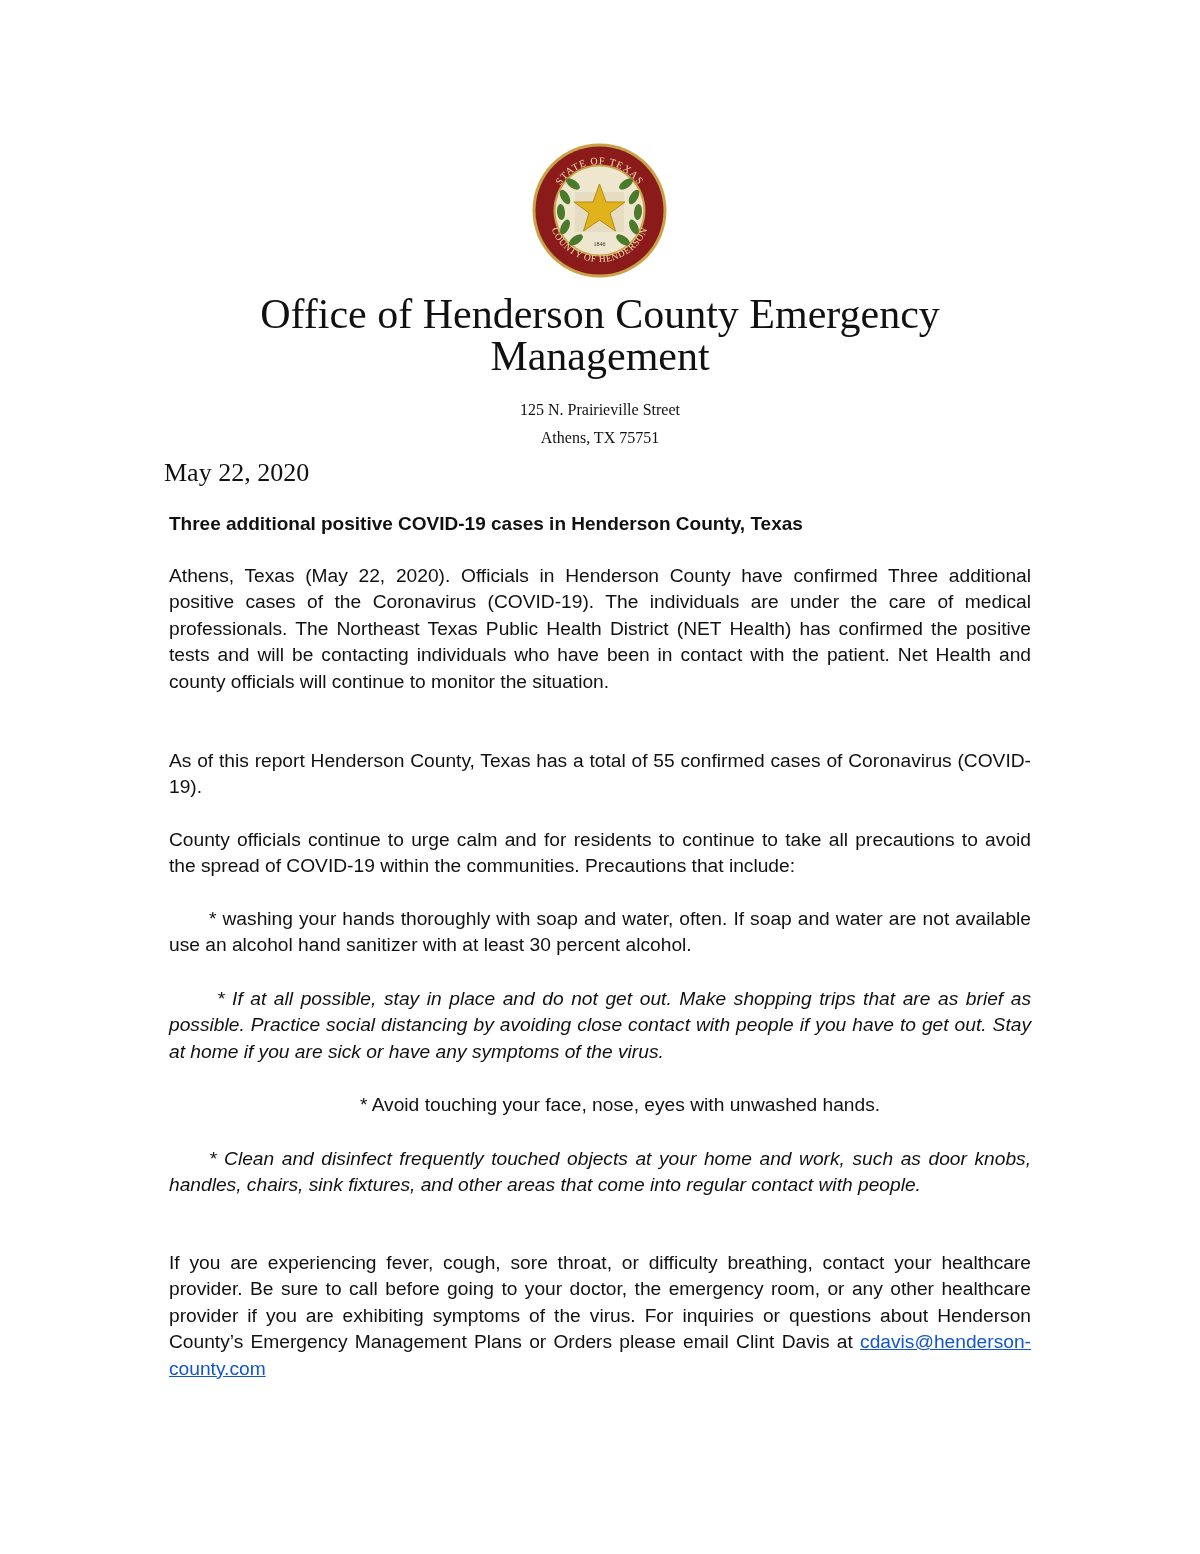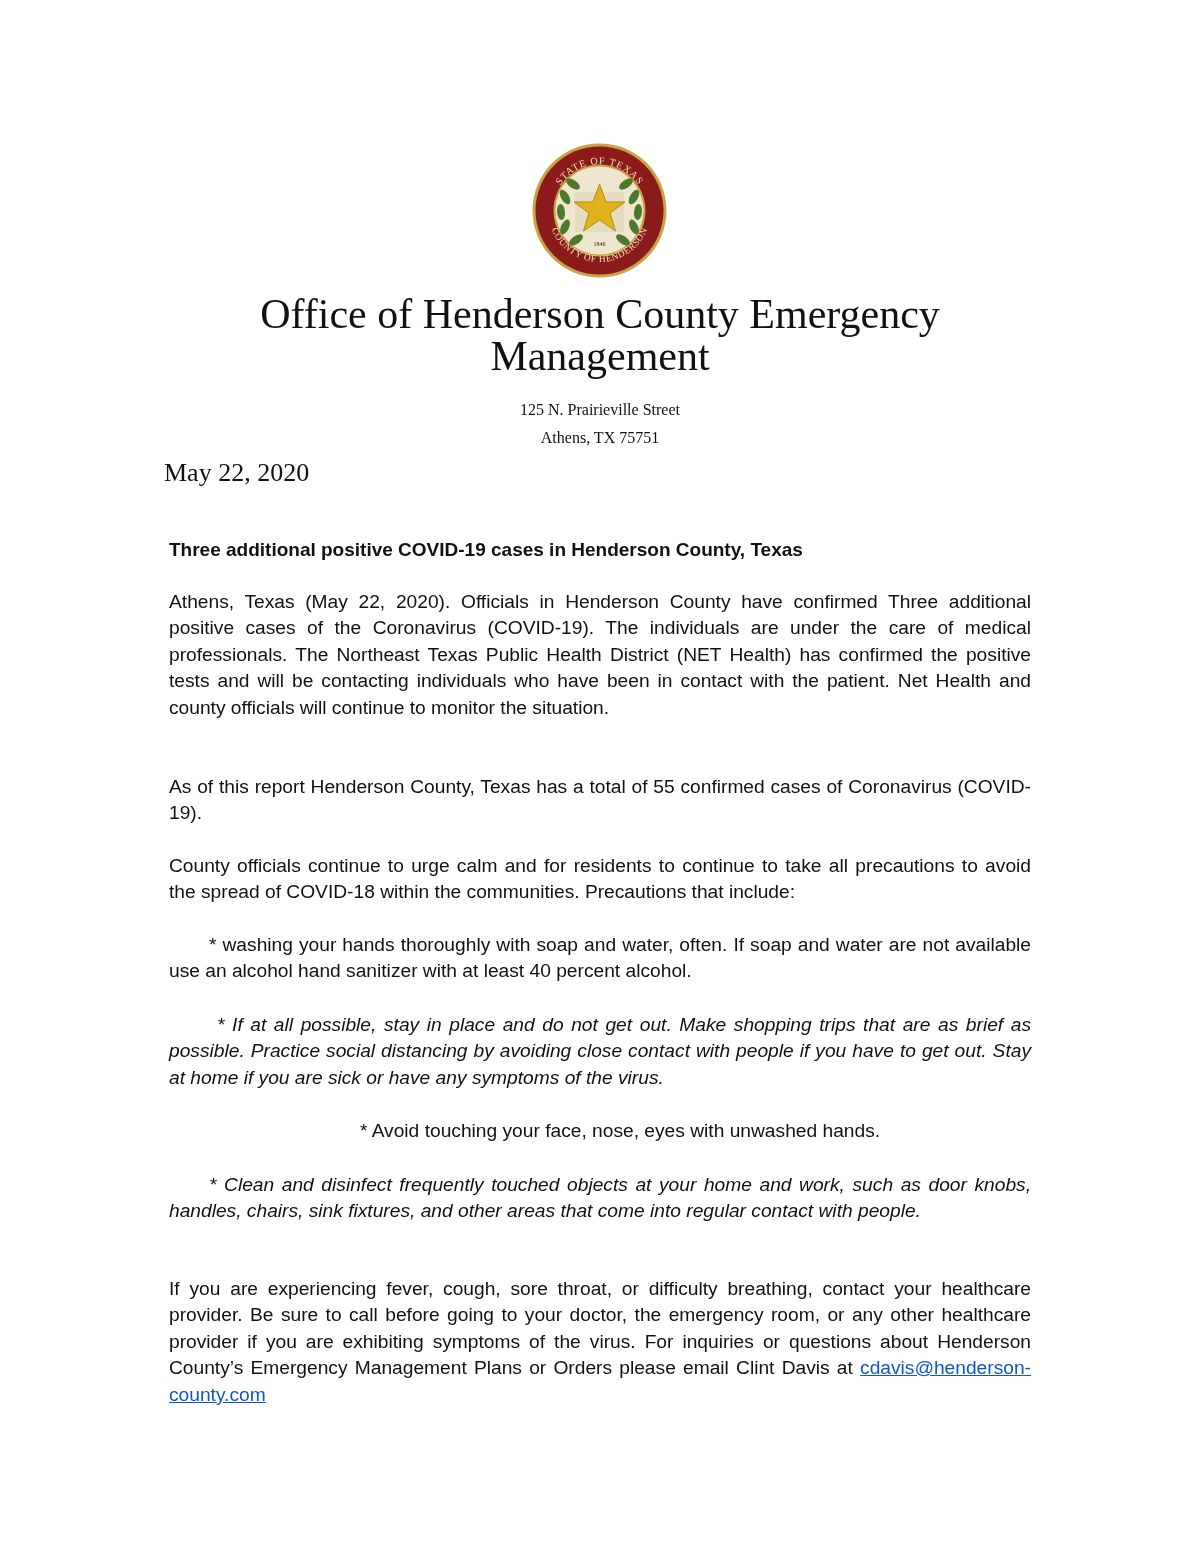--- a/index.html
+++ b/index.html
@@ -8,21 +8,21 @@
 
   .seal { position: absolute; left: 531px; top: 142px; width: 137px; height: 137px; }
 
   .org-block { position: absolute; left: 0; width: 1200px; text-align: center; font-family: "Liberation Serif", serif; color: #111; }
   .org-title { top: 293px; font-size: 42px; line-height: 42px; }
   .org-title .line { display: block; padding-left: 0; }
   .address { top: 396px; font-size: 16px; line-height: 28px; }
 
   .date { position: absolute; left: 164px; top: 452px; font-family: "Liberation Serif", serif; font-size: 26px; color: #111; margin-top: 6px; }
 
-  .body-text { position: absolute; left: 169px; width: 862px; font-family: "Liberation Sans", sans-serif; font-size: 19.2px; line-height: 26.4px; color: #111; text-align: justify; margin-top: 26px; }
+  .body-text { position: absolute; left: 169px; width: 862px; font-family: "Liberation Sans", sans-serif; font-size: 19.2px; line-height: 26.4px; color: #111; text-align: justify; }
   .headline { top: 511px; font-weight: bold; font-size: 19px; text-align: left; }
   .p1 { top: 563px; }
   .p2 { top: 748px; }
   .p3 { top: 827px; }
   .b1 { top: 906px; }
   .b2 { top: 986px; font-style: italic; }
   .b3 { top: 1092px; text-align: center; }
   .b4 { top: 1146px; font-style: italic; }
   .p4 { top: 1250px; }
 
@@ -80,24 +80,24 @@
   </div>
 
   <div class="date">May 22, 2020</div>
 
   <div class="body-text headline">Three additional positive COVID-19 cases in Henderson County, Texas</div>
 
   <div class="body-text p1">Athens, Texas (May 22, 2020). Officials in Henderson County have confirmed Three additional positive cases of the Coronavirus (COVID-19).  The individuals are under the care of medical professionals.  The Northeast Texas Public Health District (NET Health) has confirmed the positive tests and will be contacting individuals who have been in contact with the patient.  Net Health and county officials will continue to monitor the situation.</div>
 
   <div class="body-text p2">As of this report Henderson County, Texas has a total of 55 confirmed cases of Coronavirus (COVID-19).</div>
 
-  <div class="body-text p3">County officials continue to urge calm and for residents to continue to take all precautions to avoid the spread of COVID-18 within the communities.  Precautions that include:</div>
+  <div class="body-text p3">County officials continue to urge calm and for residents to continue to take all precautions to avoid the spread of COVID-19 within the communities.  Precautions that include:</div>
 
   <div class="body-text b1">
-    <span class="indent1"></span><span>* washing your hands thoroughly with soap and water, often.  If soap and water are not available use an alcohol hand sanitizer with at least 40 percent alcohol.</span>
+    <span class="indent1"></span><span>* washing your hands thoroughly with soap and water, often.  If soap and water are not available use an alcohol hand sanitizer with at least 30 percent alcohol.</span>
   </div>
 
   <div class="body-text b2">
     <span class="indent2"></span><span>* If at all possible, stay in place and do not get out.  Make shopping trips that are as brief as possible.  Practice social distancing by avoiding close contact with people if you have to get out.  Stay at home if you are sick or have any symptoms of the virus.</span>
   </div>
 
   <div class="body-text b3">
     <span class="indent1"></span><span>* Avoid touching your face, nose, eyes with unwashed hands.</span>
   </div>
 

